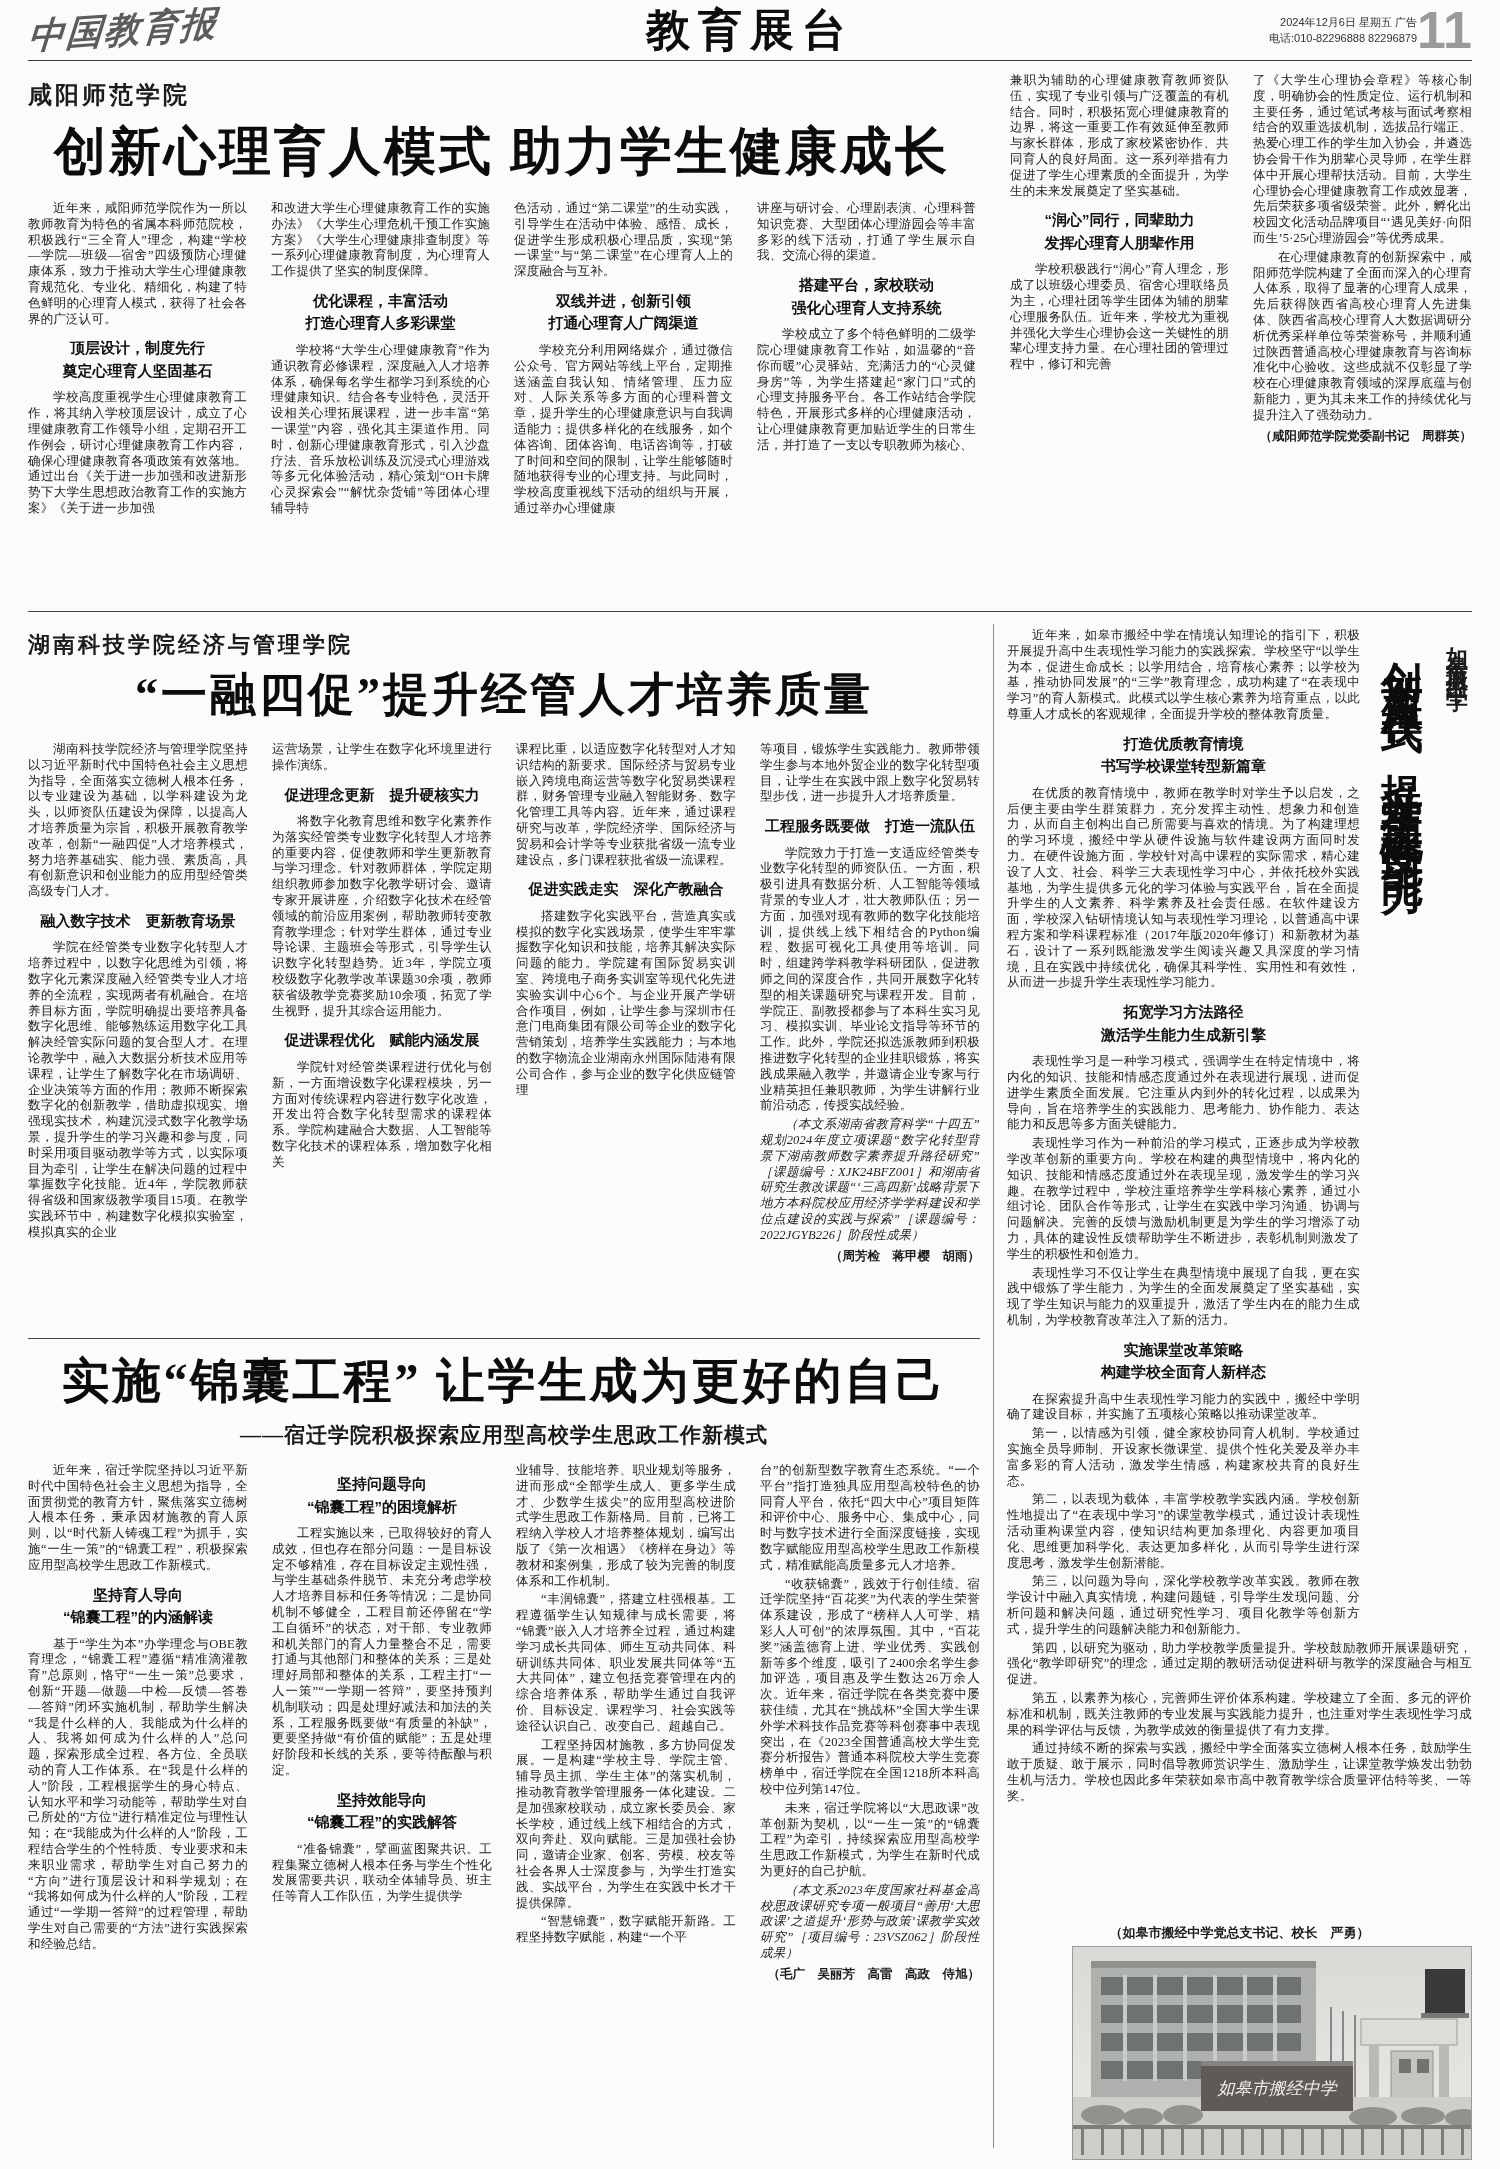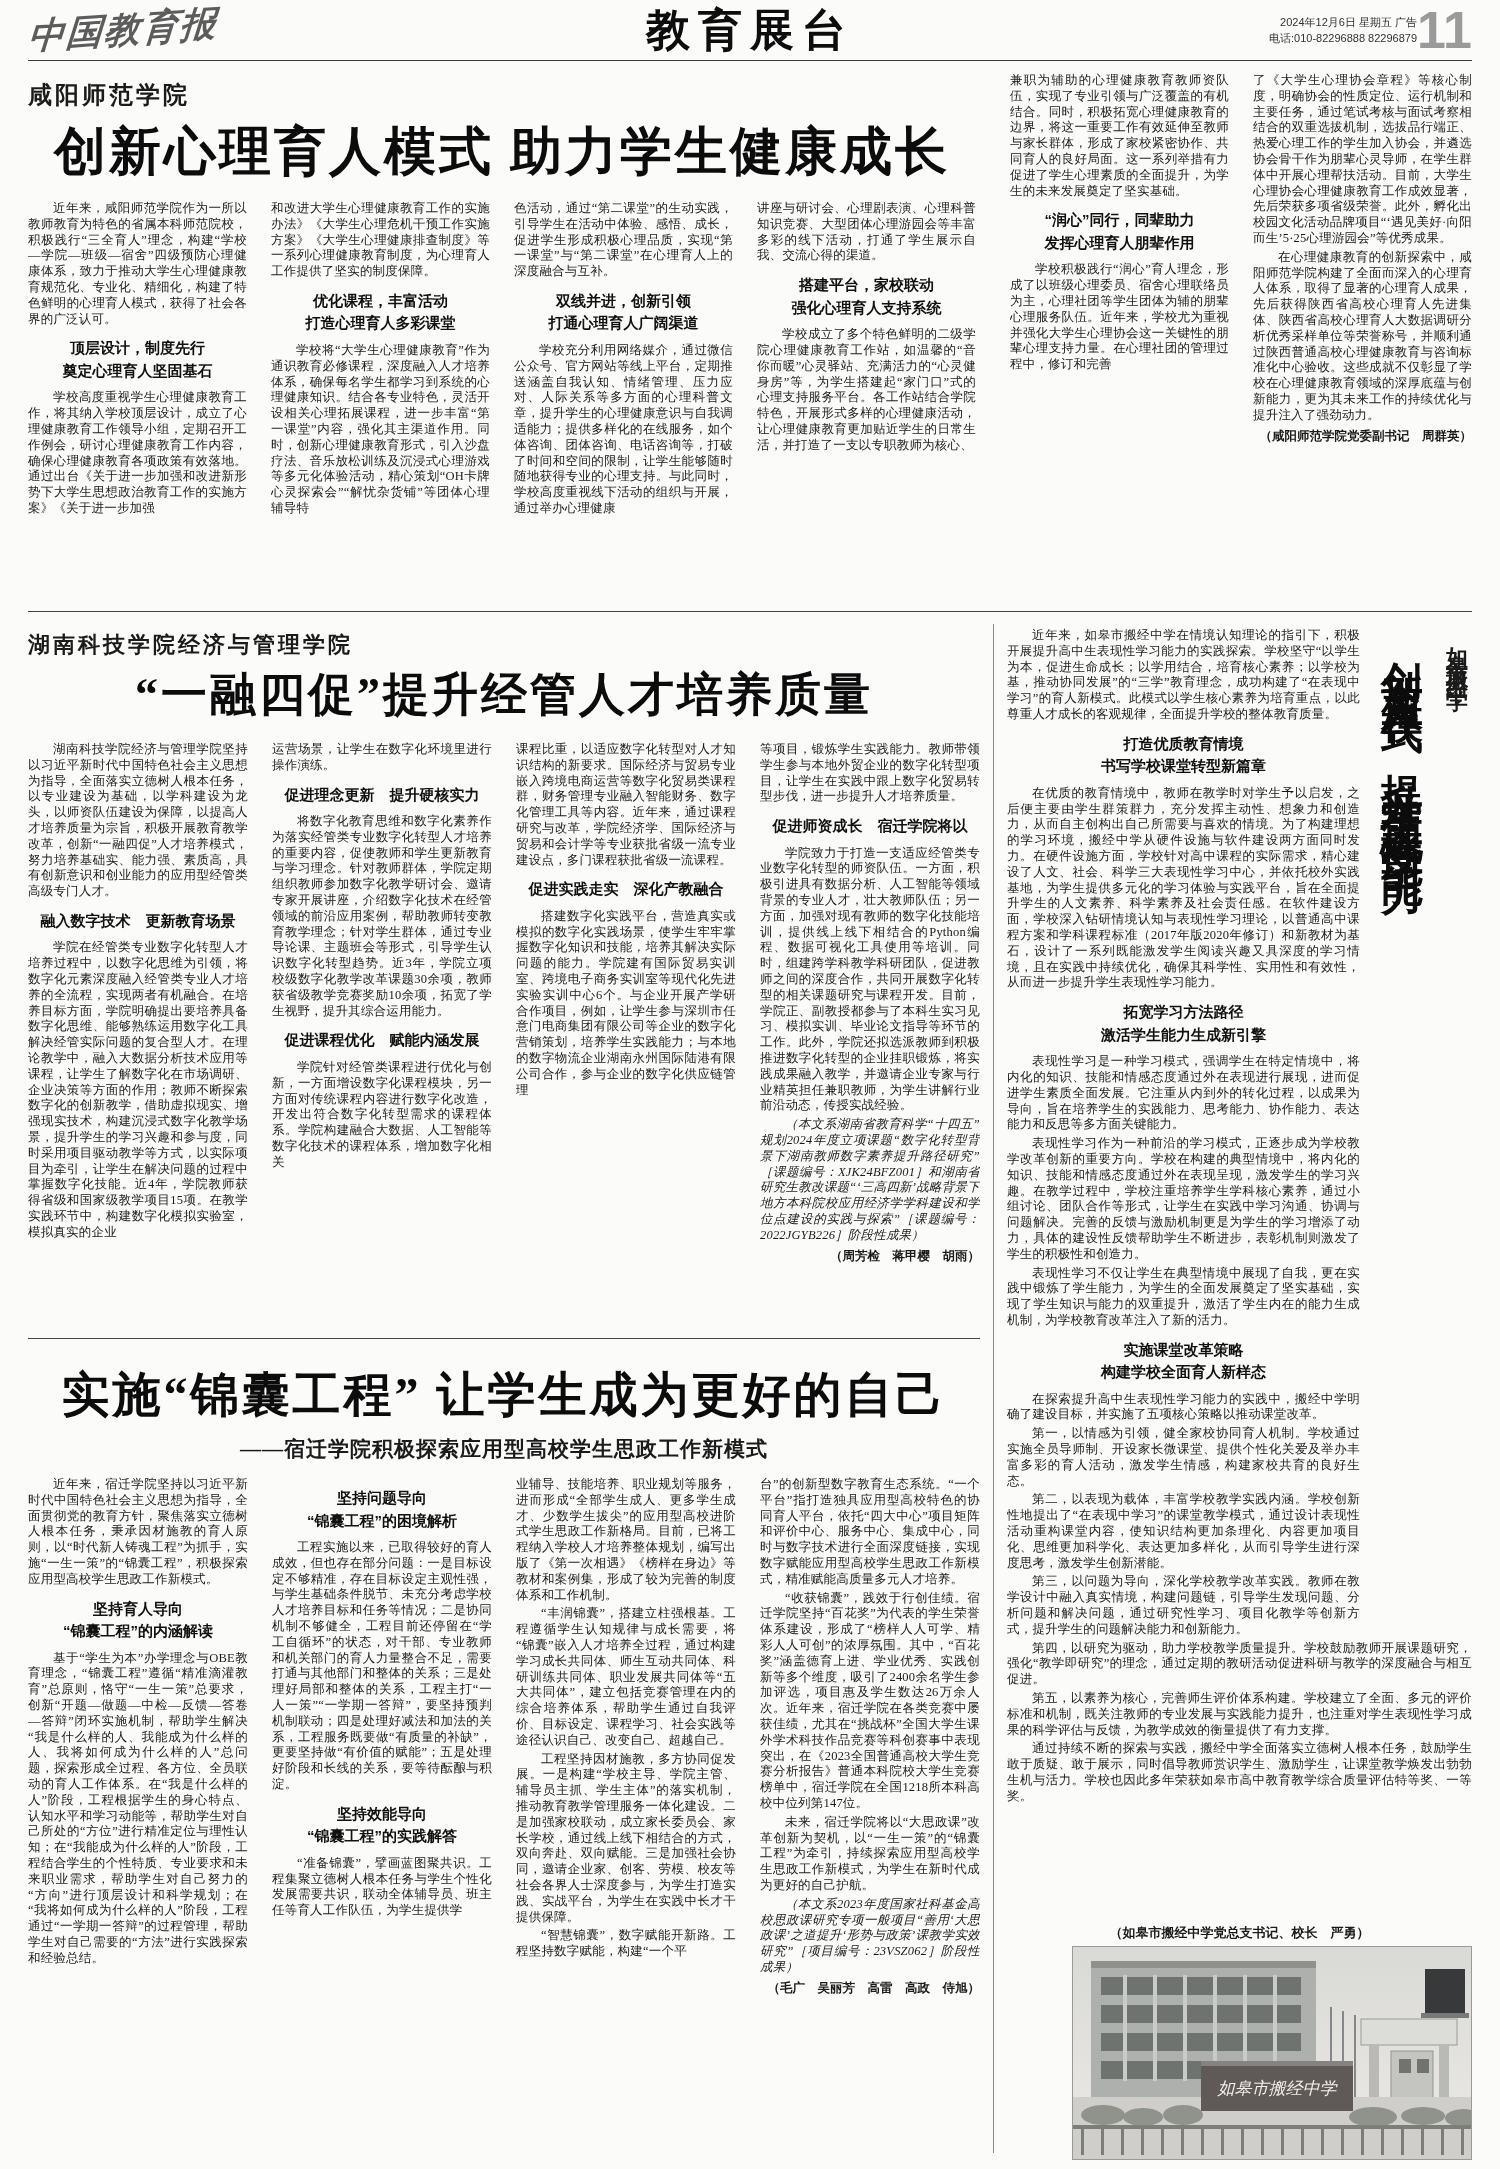--- a/index.html
+++ b/index.html
@@ -50,21 +50,21 @@
   
   .lower{display:flex; margin:0 28px;}
   .lower-left{width:952px;}
   .v-rule{width:1px; background:#8a8a8a; margin:6px 13px 12px;}
   .lower-right{flex:1;}
   
   .a2{padding-top:12px;}
   .a2 .headline{font-size:46px; margin:4px 0 16px;}
   .a2-cols{height:586px;}
   
-  .a4 .headline{font-size:48px; margin:24px 0 8px;}
+  .a4 .headline{font-size:48px; margin:10px 0 8px;}
   .a4-sub{text-align:center; font-size:21px; font-weight:600; letter-spacing:1px; margin:4px 0 14px;}
   .a4-cols{height:688px;}
   
   .a3{padding-top:10px;}
   .a3-body{height:1288px; overflow:hidden;}
   .a3-vhead{float:right; height:982px; display:flex; gap:12px;
             padding-left:14px; padding-bottom:6px; align-items:flex-start;}
   .v-text{writing-mode:vertical-rl; text-orientation:upright;}
   .a3-hl{font-size:42px; font-weight:700; letter-spacing:10px; color:#0c0c0c;
          font-family:"Liberation Serif",serif;}
@@ -181,21 +181,21 @@
           <div class="col">
               <p class="body-p noindent">课程比重，以适应数字化转型对人才知识结构的新要求。国际经济与贸易专业嵌入跨境电商运营等数字化贸易类课程群，财务管理专业融入智能财务、数字化管理工具等内容。近年来，通过课程研究与改革，学院经济学、国际经济与贸易和会计学等专业获批省级一流专业建设点，多门课程获批省级一流课程。</p>
               <div class="subhead">
                 <div>促进实践走实　深化产教融合</div>
               </div>
               <p class="body-p">搭建数字化实践平台，营造真实或模拟的数字化实践场景，使学生牢牢掌握数字化知识和技能，培养其解决实际问题的能力。学院建有国际贸易实训室、跨境电子商务实训室等现代化先进实验实训中心6个。与企业开展产学研合作项目，例如，让学生参与深圳市任意门电商集团有限公司等企业的数字化营销策划，培养学生实践能力；与本地的数字物流企业湖南永州国际陆港有限公司合作，参与企业的数字化供应链管理</p>
             </div>
           <div class="col">
               <p class="body-p noindent">等项目，锻炼学生实践能力。教师带领学生参与本地外贸企业的数字化转型项目，让学生在实践中跟上数字化贸易转型步伐，进一步提升人才培养质量。</p>
               <div class="subhead">
-                <div>促进师资成长　宿迁学院将以</div>
+                <div>工程服务既要做　打造一流队伍</div>
               </div>
               <p class="body-p">学院致力于打造一支适应经管类专业数字化转型的师资队伍。一方面，积极引进具有数据分析、人工智能等领域背景的专业人才，壮大教师队伍；另一方面，加强对现有教师的数字化技能培训，提供线上线下相结合的Python编程、数据可视化工具使用等培训。同时，组建跨学科教学科研团队，促进教师之间的深度合作，共同开展数字化转型的相关课题研究与课程开发。目前，学院正、副教授都参与了本科生实习见习、模拟实训、毕业论文指导等环节的工作。此外，学院还拟选派教师到积极推进数字化转型的企业挂职锻炼，将实践成果融入教学，并邀请企业专家与行业精英担任兼职教师，为学生讲解行业前沿动态，传授实战经验。</p>
               <p class="note">（本文系湖南省教育科学“十四五”规划2024年度立项课题“数字化转型背景下湖南教师数字素养提升路径研究”［课题编号：XJK24BFZ001］和湖南省研究生教改课题“‘三高四新’战略背景下地方本科院校应用经济学学科建设和学位点建设的实践与探索”［课题编号：2022JGYB226］阶段性成果）</p>
               <p class="byline">（周芳检　蒋甲樱　胡雨）</p>
             </div>
         </div>
       </div>
 
       <hr class="rule-h inner">
 

